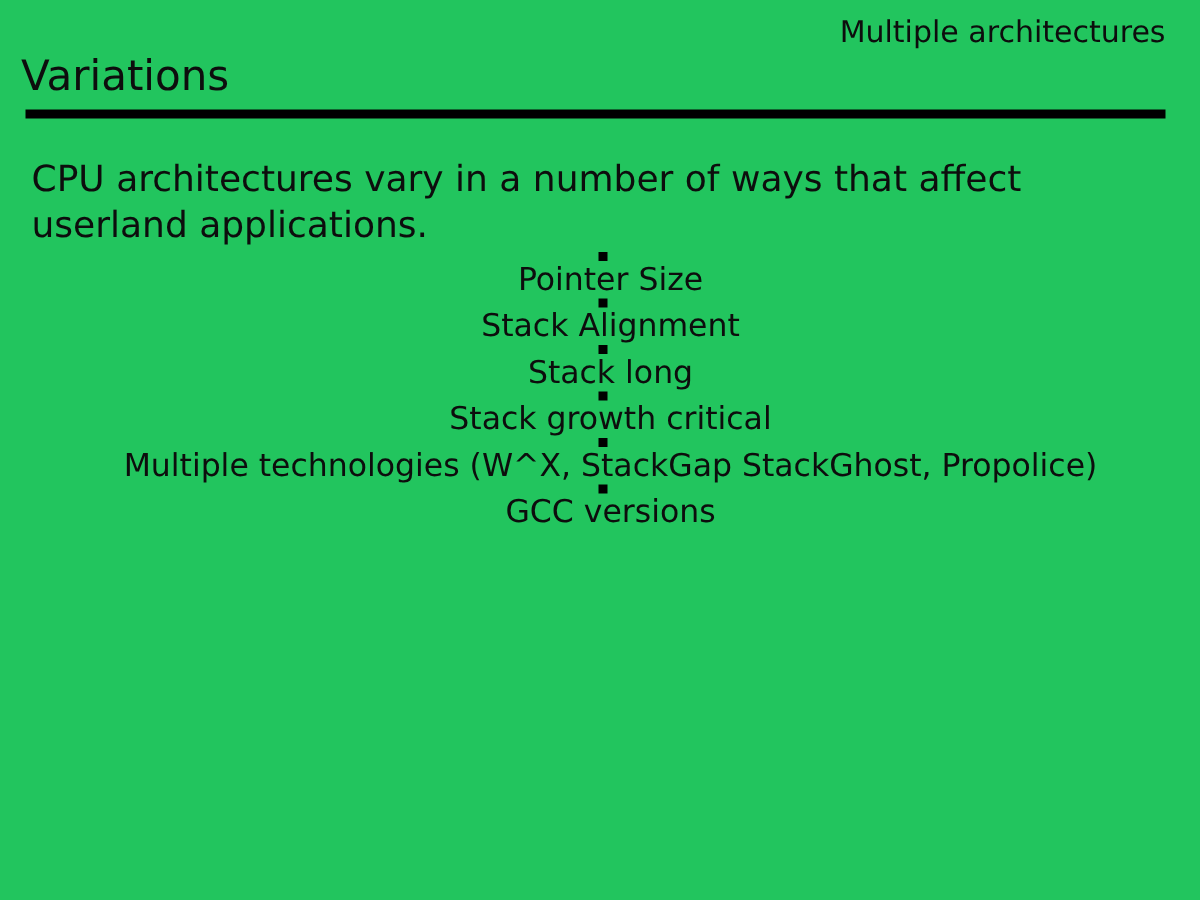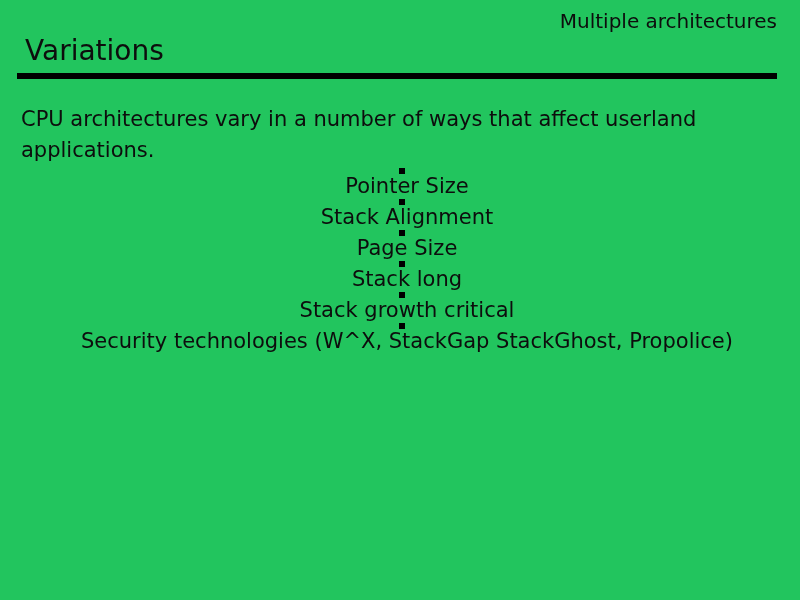--- a/index.html
+++ b/index.html
@@ -18,38 +18,38 @@
   .slide-header {
     position: absolute;
     top: 9px;
     right: 23px;
     font-size: 20px;
     white-space: nowrap;
   }
   .slide-title {
     position: absolute;
     top: 34px;
-    left: 25px;
+    left: 14px;
     font-size: 28px;
     white-space: nowrap;
   }
   .title-rule {
     position: absolute;
     top: 73px;
     left: 17px;
     width: 760px;
     height: 6px;
     background: #000000;
   }
   .intro-paragraph {
     position: absolute;
     top: 104px;
     left: 21px;
     width: 700px;
-    font-size: 21px;
+    font-size: 24px;
     line-height: 31px;
   }
   .bullet-list {
     position: absolute;
     top: 168px;
     left: 47px;
     width: 720px;
   }
   .bullet-row {
     display: flex;
@@ -92,30 +92,30 @@
       <div class="bullet-row">
       <span class="bullet-square"></span>
       <span>Pointer Size</span>
     </div>
       <div class="bullet-row">
       <span class="bullet-square"></span>
       <span>Stack Alignment</span>
     </div>
       <div class="bullet-row">
       <span class="bullet-square"></span>
-      <span>Page Size</span>
-    </div>
-      <div class="bullet-row">
-      <span class="bullet-square"></span>
       <span>Stack long</span>
     </div>
       <div class="bullet-row">
       <span class="bullet-square"></span>
       <span>Stack growth critical</span>
     </div>
       <div class="bullet-row">
       <span class="bullet-square"></span>
-      <span>Security technologies (W^X, StackGap StackGhost, Propolice)</span>
+      <span>Multiple technologies (W^X, StackGap StackGhost, Propolice)</span>
+    </div>
+      <div class="bullet-row">
+      <span class="bullet-square"></span>
+      <span>GCC versions</span>
     </div>
     </div>
 
 
 </div>
 
 </body></html>

